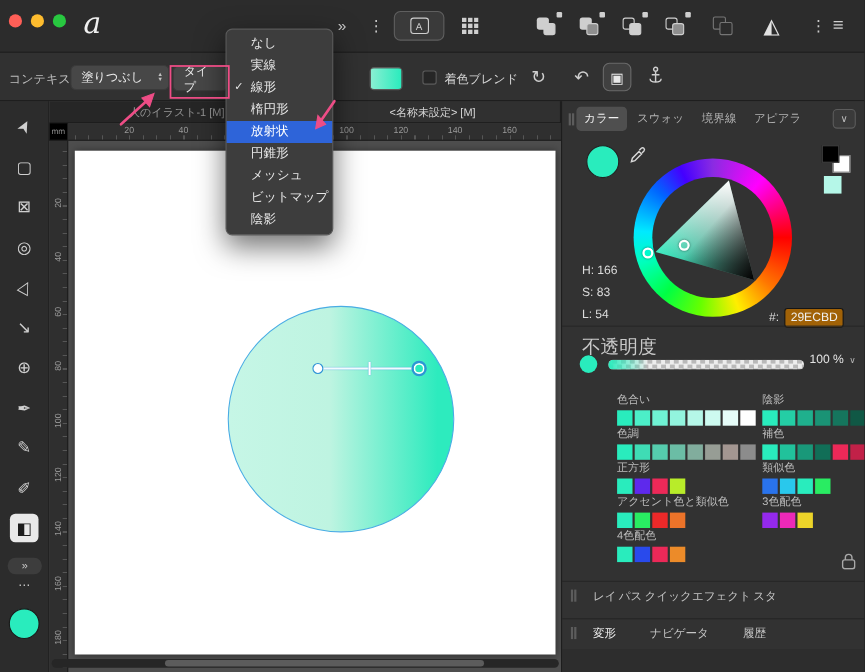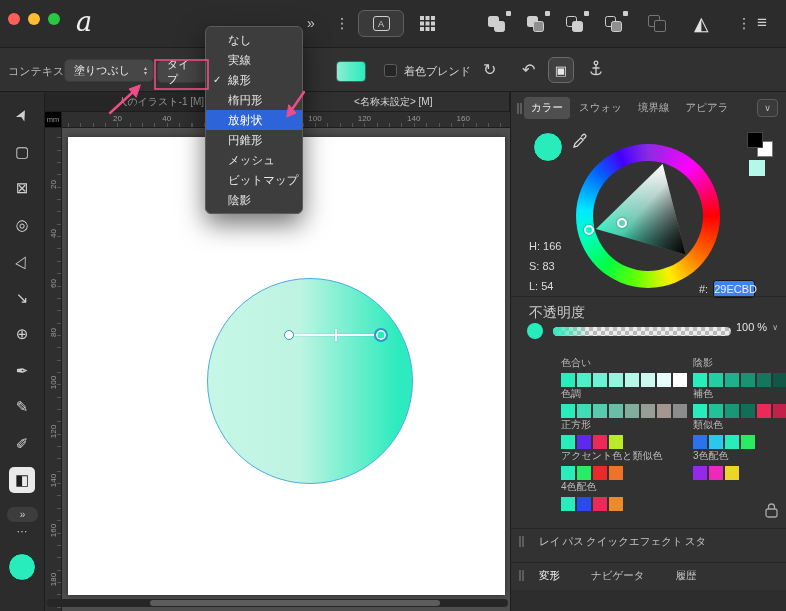--- a/index.html
+++ b/index.html
@@ -141,24 +141,24 @@
           #0066ff 310deg,#4400ff 335deg,#8a2be2 360deg); }
   .wheel-hole{ position:absolute; inset:17px; border-radius:50%; background:#323232; }
   .wheel-tri{ position:absolute; inset:17px; }
   .ring-marker{ position:absolute; left:8px; top:81px; width:10px; height:10px; border-radius:50%;
         border:2px solid #fff; box-shadow:0 0 2px rgba(0,0,0,.6); }
   .tri-marker{ position:absolute; left:58px; top:91px; width:10px; height:10px; border-radius:50%;
         border:2px solid #fff; box-shadow:0 0 2px rgba(0,0,0,.6); }
   .hsl{ position:absolute; left:18px; font-size:11px; color:#dcdcdc; }
   .hex-row{ position:absolute; left:188px; top:158px; display:flex; align-items:center; gap:5px; }
   .hex-label{ font-size:11px; color:#dcdcdc; }
-  .hex-box{ width:42px; height:18px; background:#3b82f6; border:1px solid #151515; border-radius:3px;
+  .hex-box{ width:54px; height:18px; background:#a16207; border:1px solid #151515; border-radius:3px;
         color:#efefef; font-size:11px; display:grid; place-items:center; }
   .opacity-section{ position:absolute; left:0; top:204px; width:100%; height:60px; border-top:1px solid #262626; }
-  .opacity-label{ position:absolute; left:18px; top:7px; font-size:14px; color:#c9c9c9;text-align:center; }
+  .opacity-label{ position:absolute; left:18px; top:7px; font-size:17px; color:#c9c9c9;text-align:center; }
   .op-circle{ position:absolute; left:16px; top:26px; width:16px; height:16px; border-radius:50%; }
   .op-track{ position:absolute; left:42px; top:30px; width:178px; height:9px; border-radius:5px; overflow:hidden;
         background:repeating-conic-gradient(#b9b9b9 0% 25%, #ededed 0% 50%) 0 0 / 8px 8px; }
   .op-track::after{ content:""; position:absolute; inset:0;
         background:linear-gradient(90deg, #29ecbd, rgba(41,236,189,0) 20%); }
   .op-value{ position:absolute; right:8px; top:24px; display:flex; align-items:center; gap:5px;
         font-size:11px; color:#e3e3e3; }
   .op-value .cv{ font-size:8px; color:#b5b5b5; }
   .schemes-wrap{ position:absolute; left:0; top:264px; width:100%; height:168px; }
   .schemes-grid{ position:absolute; left:18px; top:0; display:grid; grid-template-columns:132px auto;

